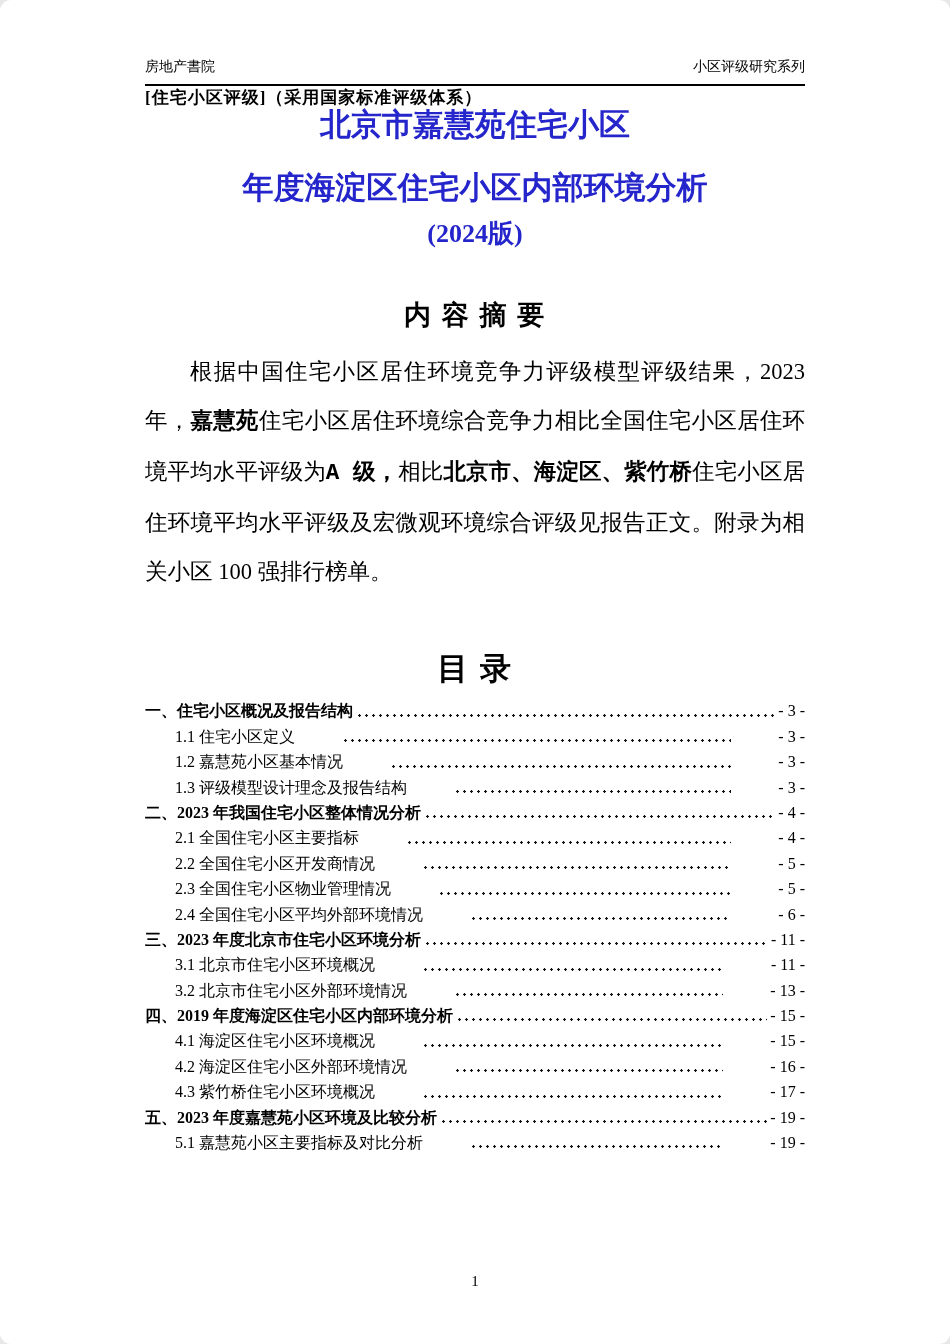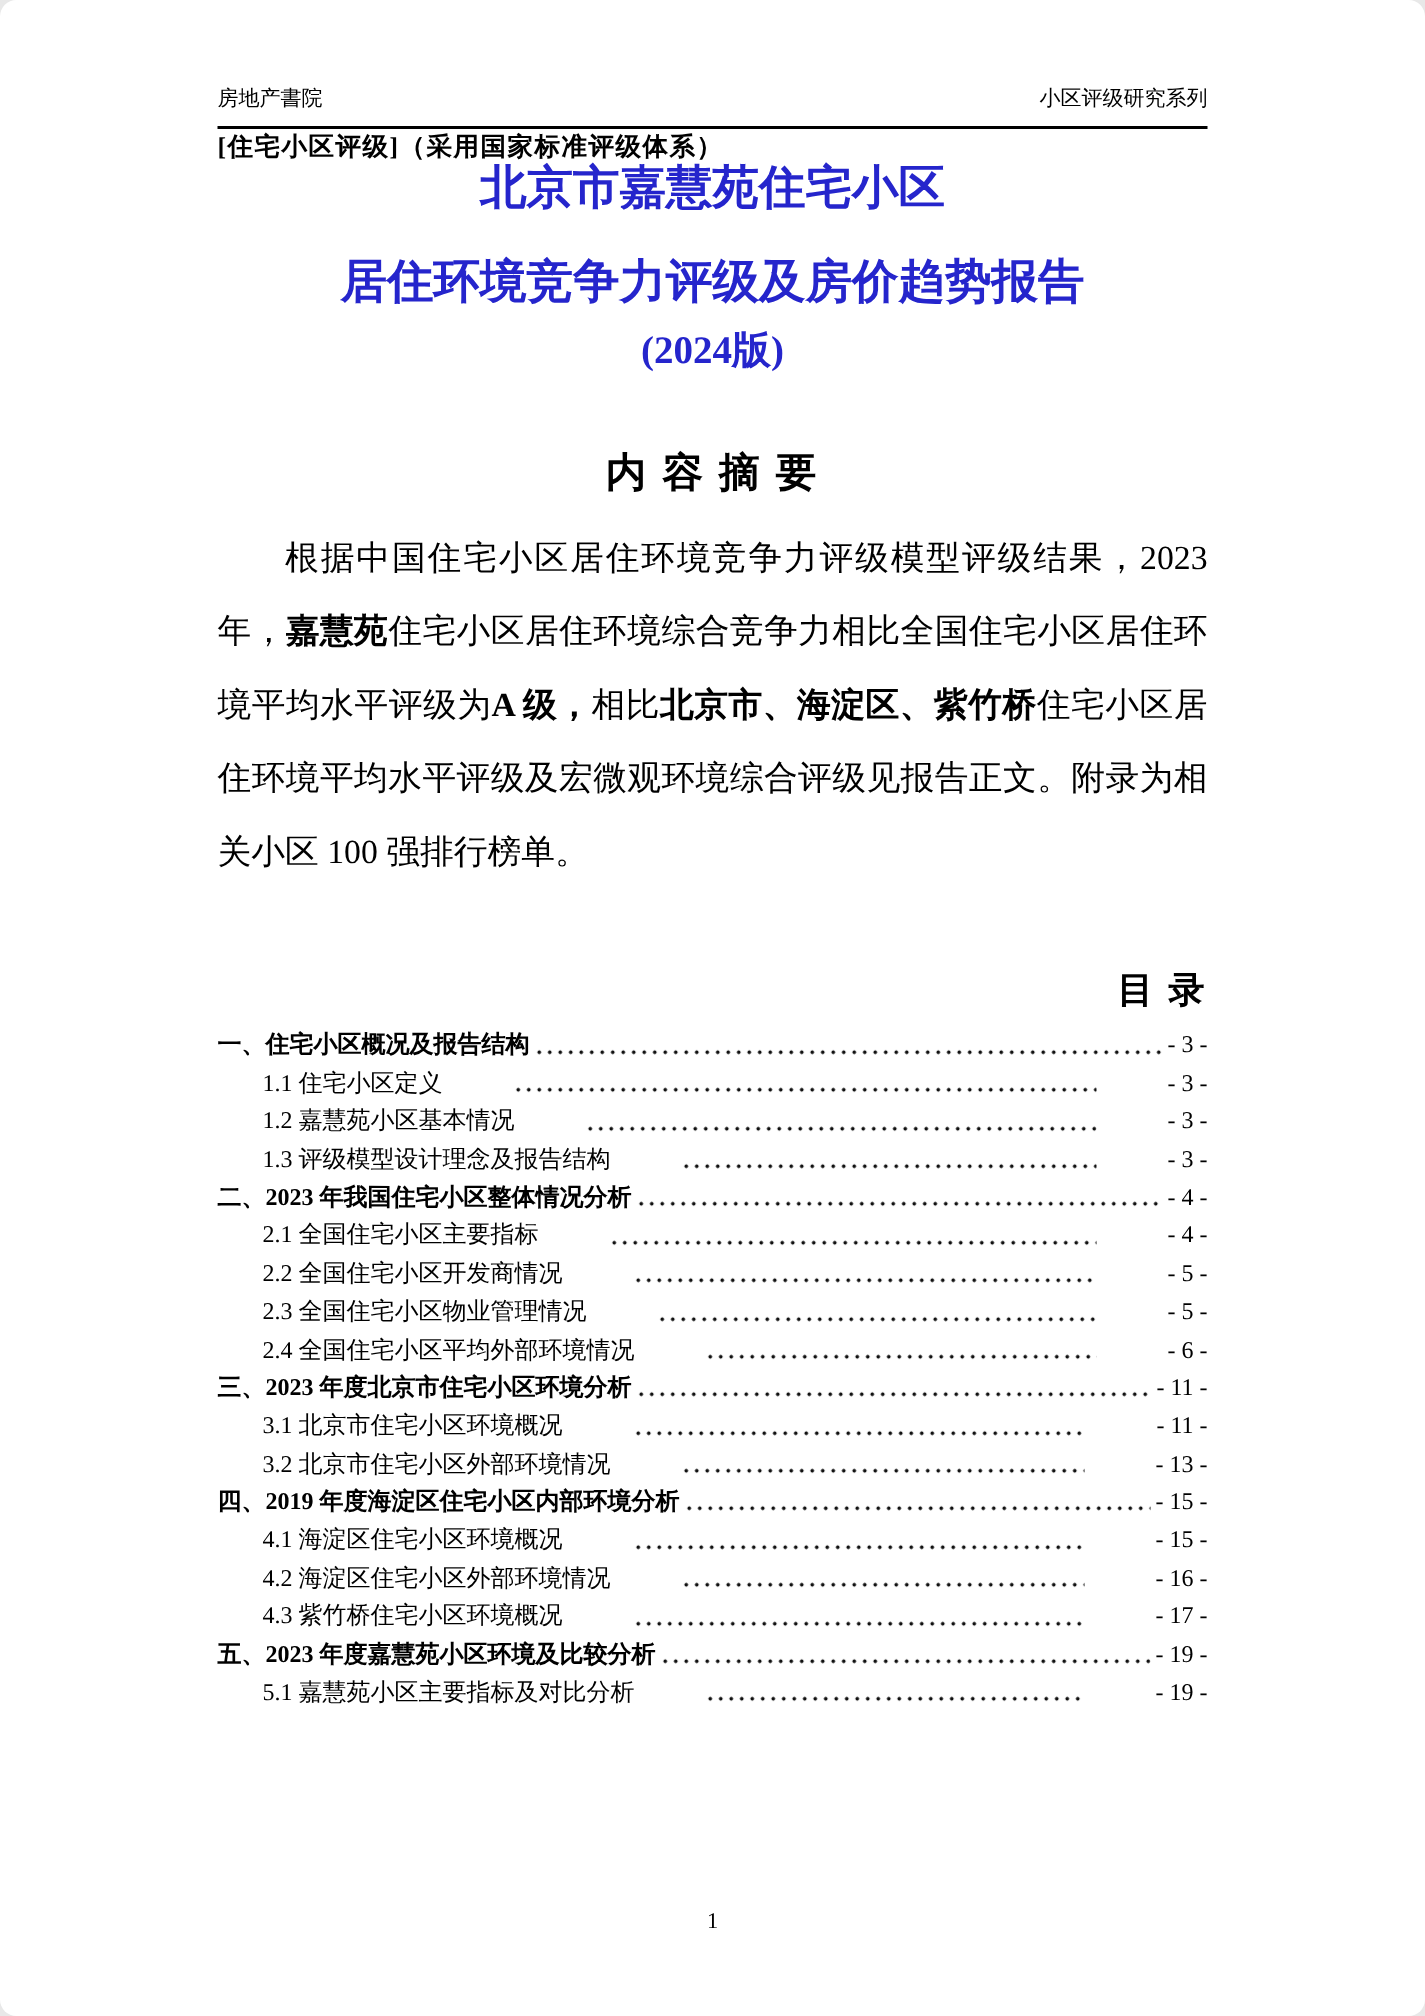--- a/index.html
+++ b/index.html
@@ -47,25 +47,25 @@
     font-weight: bold;
     letter-spacing: 2px;
   }
   .abstract {
     margin-top: 14px;
     font-size: 22.5px;
     line-height: 49px;
     text-align: justify;
     text-indent: 2em;
   }
-  .abstract .b { font-weight: bold; }
+  .abstract .b { font-weight: bold; font-family: Liberation Mono, monospace; }
   .toc-heading {
     margin-top: 52px;
-    text-align: right;
-    font-size: 24px;
+    text-align: center;
+    font-size: 31px;
     font-weight: bold;
     letter-spacing: 2px;
   }
   .toc { margin-top: 8px; }
   .toc-row {
     display: flex;
     align-items: baseline;
     font-size: 16px;
     line-height: 25.4px;
     height: 25.4px;
@@ -101,21 +101,21 @@
 
   <div class="header">
     <span>房地产書院</span>
     <span>小区评级研究系列</span>
   </div>
   <hr class="header-rule">
 
   <div class="tagline">[住宅小区评级]（采用国家标准评级体系）</div>
 
   <div class="title l1" style="color: rgb(37, 37, 204);">北京市嘉慧苑住宅小区</div>
-  <div class="title l2" style="color: rgb(37, 37, 204);">居住环境竞争力评级及房价趋势报告</div>
+  <div class="title l2" style="color: rgb(37, 37, 204);">年度海淀区住宅小区内部环境分析</div>
   <div class="title l3" style="color: rgb(37, 37, 204);">(2024版)</div>
 
   <div class="abstract-heading">内 容 摘 要</div>
   <p class="abstract"><span>根据中国住宅小区居住环境竞争力评级模型评级结果，2023 年，</span><span class="b">嘉慧苑</span><span>住宅小区居住环境综合竞争力相比全国住宅小区居住环境平均水平评级为</span><span class="b">A 级，</span><span>相比</span><span class="b">北京市、海淀区、紫竹桥</span><span>住宅小区居住环境平均水平评级及宏微观环境综合评级见报告正文。附录为相关小区 100 强排行榜单。</span></p>
 
   <div class="toc-heading">目 录</div>
   <div class="toc">
       <div class="toc-row lvl1">
         <span class="toc-label">一、住宅小区概况及报告结构</span>
         <span class="dots"></span>

